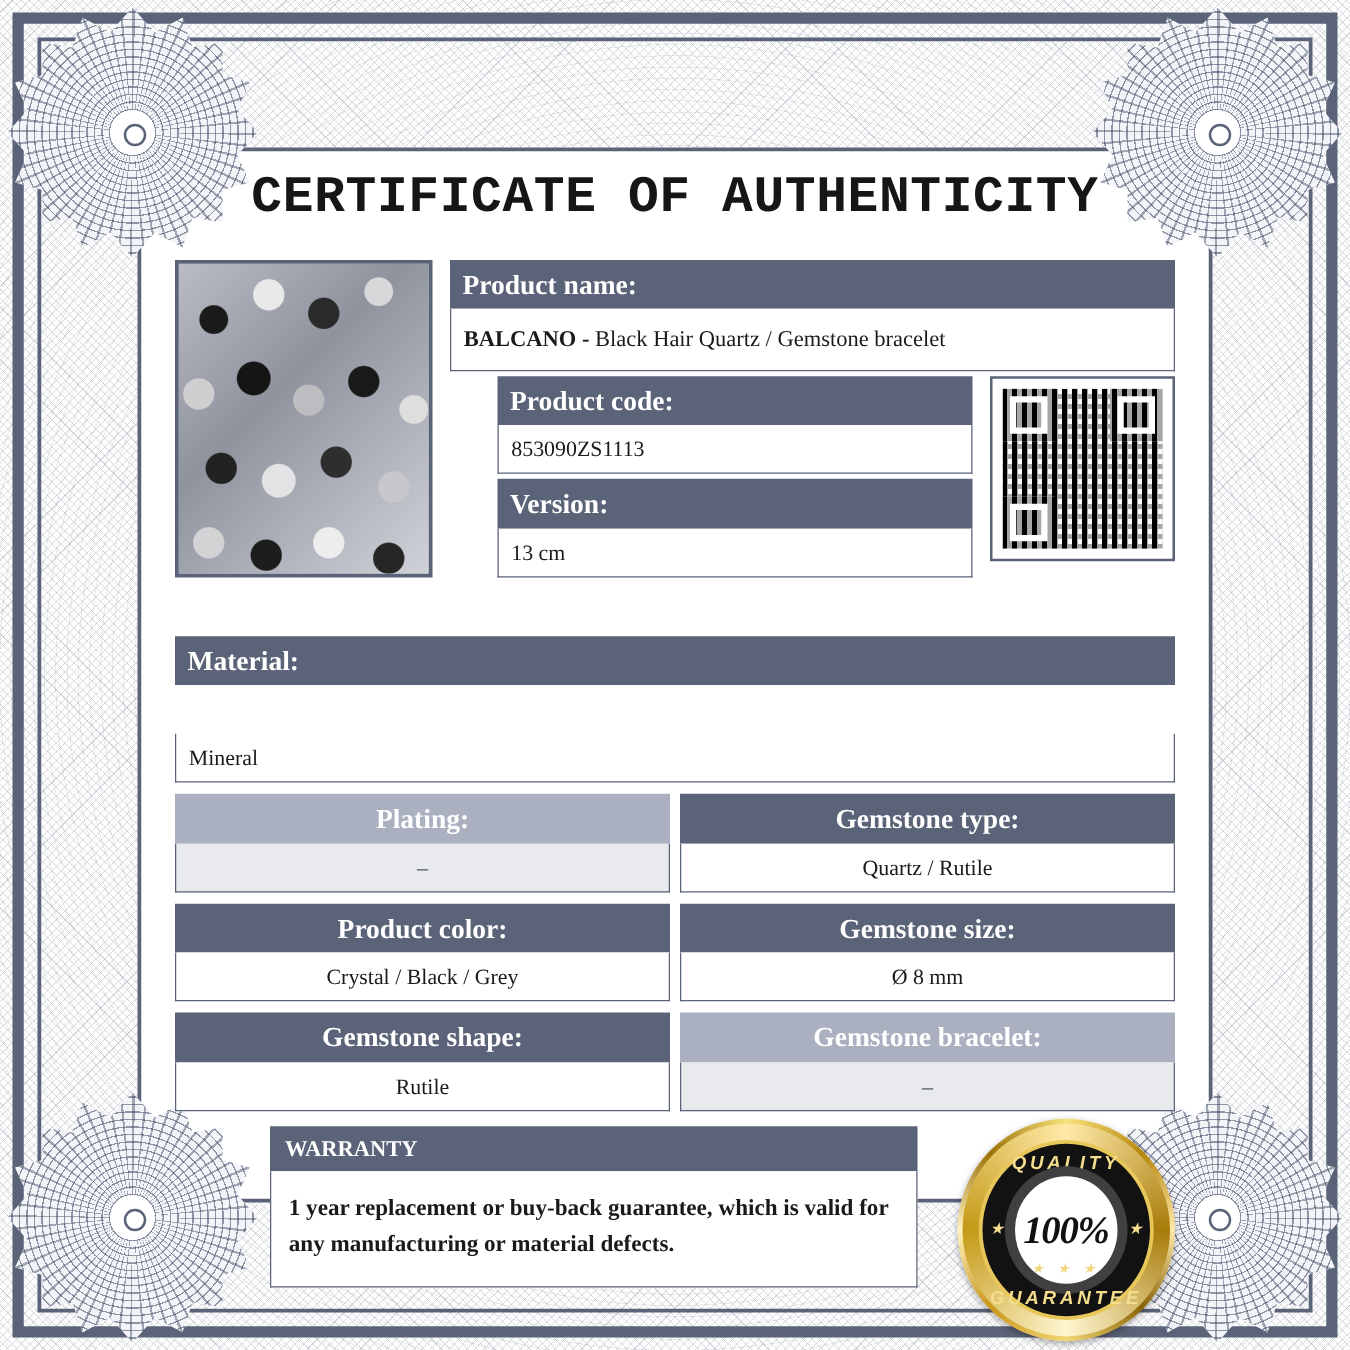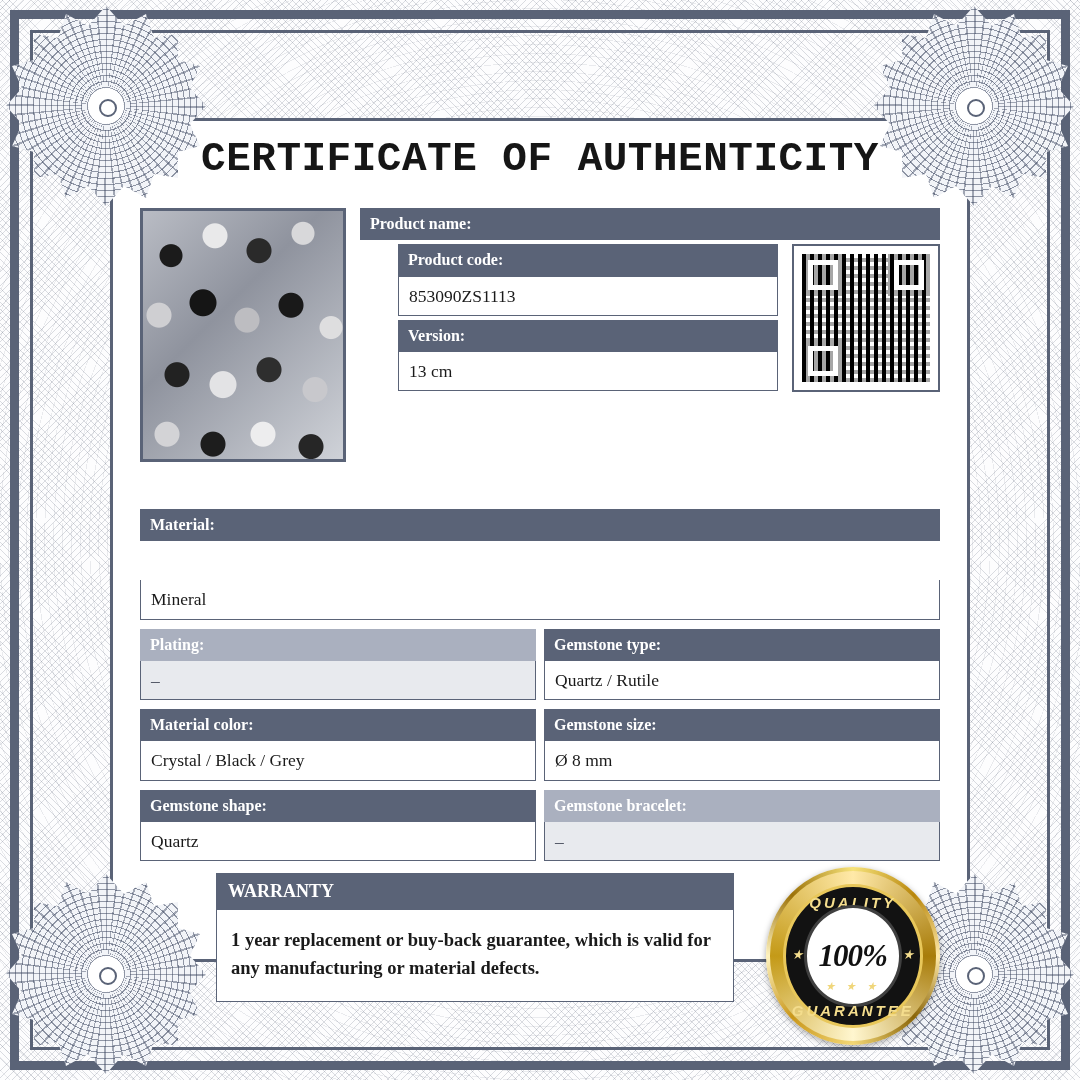--- a/index.html
+++ b/index.html
@@ -117,21 +117,21 @@
     margin: 0 0 26px 0;
     font-family: Liberation Mono, monospace;
   }
 
   .row { display: flex; }
 
   .label {
     background: #5a6377;
     color: #ffffff;
     font-weight: bold;
-    font-size: 16px;
+    font-size: 22px;
     padding: 7px 10px;
     box-sizing: border-box;
     line-height: 1.15;
   }
   .value {
     background: #ffffff;
     color: #1a1a1a;
     font-size: 17.5px;
     padding: 9px 10px;
     box-sizing: border-box;
@@ -212,21 +212,21 @@
     content: "";
     position: absolute;
     left: 5px; top: 5px; right: 5px; bottom: 5px;
     background: #000;
   }
   .qr .fp1 { left: 0; top: 0; }
   .qr .fp2 { right: 0; top: 0; }
   .qr .fp3 { left: 0; bottom: 0; }
 
   .full { width: 100%; margin-top: 39px; }
-  .half { width: 396px; }
+  .half { width: 396px; text-align: center; }
   .half + .half { margin-left: 8px; }
 
   
   .warranty-wrap { display: flex; align-items: flex-start; margin-top: 12px; }
   .warranty { width: 528px; margin-left: 76px; }
   .warranty .label { font-size: 18px; padding: 8px 12px; }
   .warranty .value {
     font-weight: bold;
     font-size: 18.5px;
     line-height: 1.55;
@@ -263,21 +263,21 @@
     inset: 17px;
     border-radius: 50%;
     background: #121212;
     border: 3px solid #e8c75a;
   }
   .seal .inner-ring {
     position: absolute;
     inset: 38px;
     border-radius: 50%;
     background: #ffffff;
-    border: 3px solid #404040;
+    border: 8px solid #404040;
     display: flex;
     align-items: center;
     justify-content: center;
   }
   .seal .pct {
     font-family: "Liberation Serif", serif;
     font-weight: bold;
     font-size: 31px;
     color: #111;
     letter-spacing: -1px;
@@ -347,20 +347,21 @@
     <div class="title">CERTIFICATE OF AUTHENTICITY</div>
 
     <div class="top-section">
 
       <div class="photo"></div>
 
       <div class="top-right">
 
         <div>
           <div class="label pn-label">Product name:</div>
+          <div class="value pn-value"><b>BALCANO - </b><span>Black Hair Quartz / Gemstone bracelet</span></div>
         </div>
 
         <div class="code-qr">
           <div class="code-col">
 
             <div>
               <div class="label">Product code:</div>
               <div class="value">853090ZS1113</div>
             </div>
 
@@ -402,35 +403,35 @@
       <div class="half">
         <div class="label">Gemstone type:</div>
         <div class="value">Quartz / Rutile</div>
       </div>
     </div>
 
     <div style="height:9px"></div>
 
     <div class="row">
       <div class="half">
-        <div class="label">Material color:</div>
+        <div class="label">Product color:</div>
         <div class="value">Crystal / Black / Grey</div>
       </div>
       <div class="half">
         <div class="label">Gemstone size:</div>
         <div class="value">Ø 8 mm</div>
       </div>
     </div>
 
     <div style="height:9px"></div>
 
     <div class="row">
       <div class="half">
         <div class="label">Gemstone shape:</div>
-        <div class="value">Quartz</div>
+        <div class="value">Rutile</div>
       </div>
       <div class="half">
         <div class="label muted">Gemstone bracelet:</div>
         <div class="value muted">–</div>
       </div>
     </div>
 
     <div class="warranty-wrap">
       <div class="warranty">
         <div class="label">WARRANTY</div>

